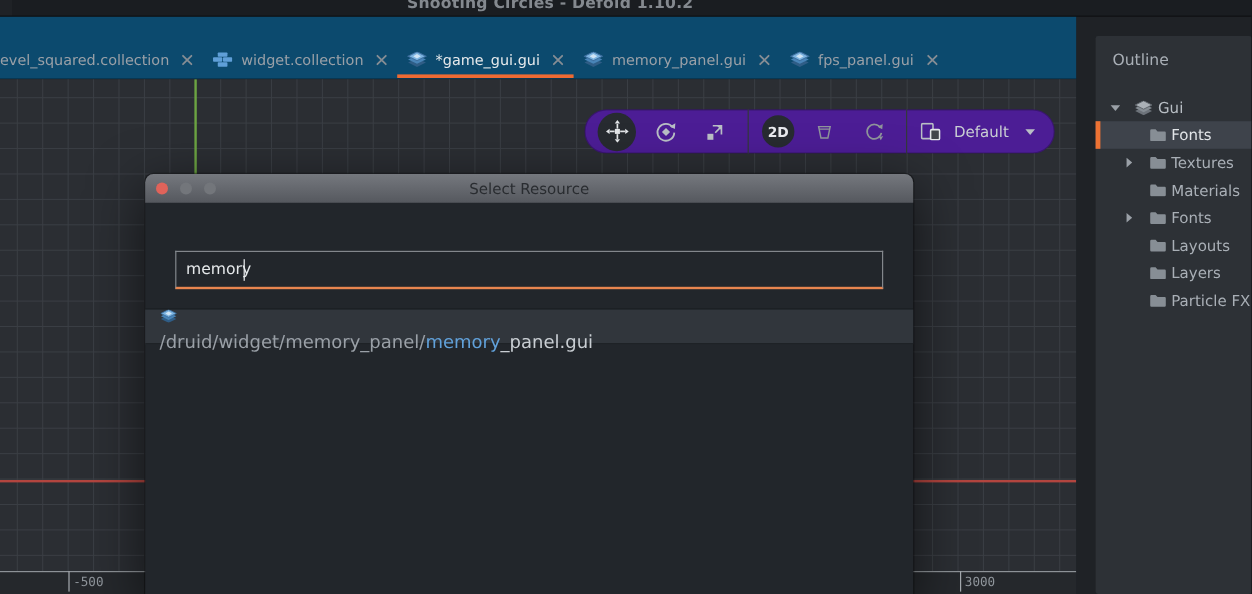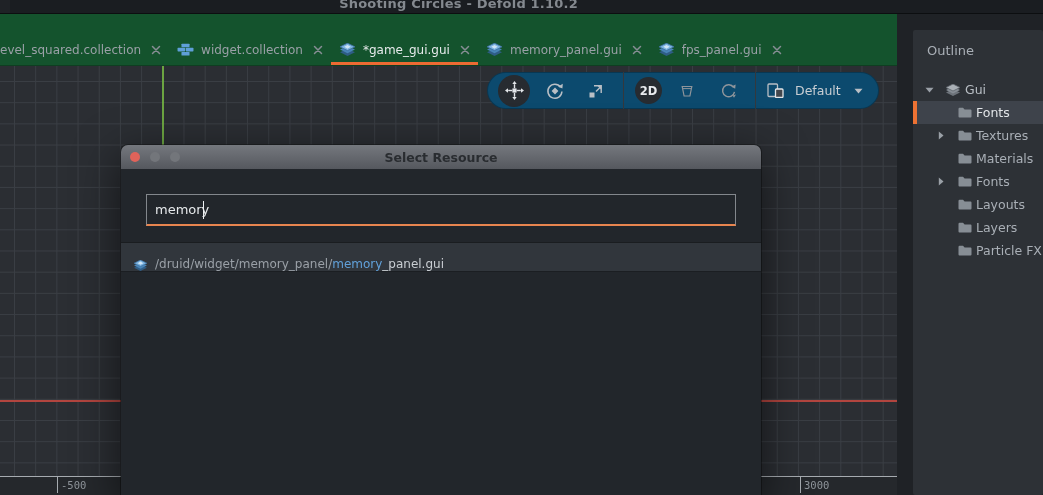--- a/index.html
+++ b/index.html
@@ -6,21 +6,21 @@
   *{box-sizing:border-box;font-family:"DejaVu Sans","Liberation Sans",sans-serif;}
   #app{position:relative;width:1043px;height:495px;overflow:hidden;background:#1f2226;}
 
   
   .topbar{position:absolute;left:10px;top:0;width:1043px;height:13px;background:#1a1d21;overflow:hidden;}
   .topbar .title{position:absolute;left:0;top:-4px;width:897px;text-align:center;
     font-size:13px;font-weight:bold;color:#84898f;letter-spacing:.2px;}
   .topsep{position:absolute;left:0;top:13px;width:1043px;height:1px;background:#0c0e10;}
 
   
-  .tabbar{position:absolute;left:0;top:14px;width:897px;height:52px;background:#14532d;
+  .tabbar{position:absolute;left:0;top:14px;width:897px;height:52px;background:#0c4a6e;
     display:flex;align-items:flex-end;overflow:hidden;border-bottom:1px solid rgba(0,0,0,.25);}
   .tab{height:28px;display:flex;align-items:center;padding:0 8px;gap:7px;
     font-size:12px;color:#9aa0a7;white-space:nowrap;cursor:default;border-bottom:3px solid transparent;}
   .tab.first{padding-left:0;}
   .tab.active{color:#e7eaec;border-bottom-color:#ED6A33;}
   .tab .close{display:flex;align-items:center;margin-left:3px;}
   .icon{display:inline-block;flex:none;}
 
   
   .canvas{position:absolute;left:0;top:66px;width:897px;height:429px;background:#2b2e33;overflow:hidden;}
@@ -29,21 +29,21 @@
     background-size:21.2px 21.2px;background-position:14px 15px;}
   .axis-y{position:absolute;left:162px;top:0;width:2px;height:410px;background:#72B043;opacity:.9;}
   .axis-x{position:absolute;left:0;top:334px;width:897px;height:1.5px;background:#B2453F;}
   .ruler-line{position:absolute;left:0;top:410px;width:897px;height:1px;background:#a6abb0;}
   .ruler-strip{position:absolute;left:0;top:411px;width:897px;height:18px;background:#25282c;}
   .ruler-tick{position:absolute;top:410px;width:1px;height:17px;background:#a6abb0;}
   .ruler-label{position:absolute;top:413px;font-family:"DejaVu Sans Mono","Liberation Mono",monospace;
     font-size:10.5px;color:#8f959b;}
 
   
-  .toolbar{position:absolute;left:487px;top:6px;width:392px;height:37px;background:#0c4a6e;
+  .toolbar{position:absolute;left:487px;top:25px;width:392px;height:37px;background:#4c1d95;
     border-radius:19px;display:flex;align-items:center;padding:0 10px;gap:9px;
     border:1px solid rgba(0,0,0,.25);z-index:5;}
   .toolbtn{display:flex;align-items:center;justify-content:center;width:32px;height:32px;border-radius:16px;}
   .toolbtn.circle{background:#272b30;}
   .toolsep{width:1px;height:37px;background:#34383d;margin:0 2px;flex:none;}
   .mode2d{width:27px;height:27px;border-radius:14px;background:#272b30;color:#e9ebee;
     font-size:11.5px;font-weight:bold;display:flex;align-items:center;justify-content:center;flex:none;}
   .layout-label{font-size:12.5px;color:#c9ced3;margin:0 4px 0 2px;}
 
   
@@ -57,33 +57,33 @@
   .trow.child{padding-left:25px;}
   .trow.selected{background:#3e434b;color:#e2e5e8;}
   .trow.selected::before{content:"";position:absolute;left:0;top:0;width:4px;height:23px;background:#ED7233;}
   .trow.root{color:#b8bec4;}
 
   
   .dialog{position:absolute;left:121px;top:145px;width:640px;height:350px;background:#22262b;
     border-radius:7px 7px 0 0;box-shadow:0 12px 45px rgba(0,0,0,.6),0 0 0 1px rgba(0,0,0,.35);z-index:10;}
   .dlg-titlebar{height:24px;border-radius:7px 7px 0 0;
     background:linear-gradient(#75787e,#55585e);position:relative;display:flex;align-items:center;justify-content:center;}
-  .dlg-title{font-size:12.5px;font-weight:bold;color:#292c30;}
+  .dlg-title{font-size:12.5px;font-weight:normal;color:#292c30;}
   .traffic{position:absolute;left:9px;top:0;height:24px;display:flex;align-items:center;gap:10px;}
   .light{width:10px;height:10px;border-radius:50%;}
   .light.red{background:#e0635a;}
   .light.gray{background:#73767b;}
-  .dlg-body{padding-top:25px;}
+  .dlg-body{padding-top:40px;}
   .search-wrap{position:relative;margin:0 25px;}
   .search-input{width:100%;height:32px;background:#22262b;border:1px solid #83878c;
     border-bottom:2px solid #E8854F;color:#e6e9eb;font-size:13px;padding:0 8px;outline:none;border-radius:0;}
   .caretbar{position:absolute;left:57px;top:7px;width:1px;height:18px;background:#eef1f3;}
   .dlg-divider{margin-top:16px;height:1px;background:#1a1d20;}
   .result-row{height:29px;background:#31363c;border-bottom:1px solid #1b1e22;
-    display:flex;align-items:flex-end;padding-left:12px;gap:7px;font-size:12px;}
+    display:flex;align-items:flex-start;padding-left:12px;gap:7px;font-size:15px;flex-direction:column;}
   .res-prefix{color:#9aa0a7;}
   .res-match{color:#61A1DA;}
   .res-suffix{color:#c9ced3;}
 </style>
 </head>
 <body>
 
 <svg width="0" height="0" style="position:absolute" aria-hidden="true">
   <defs>
     <symbol id="sym-gui-blue" viewBox="0 0 16 12">

